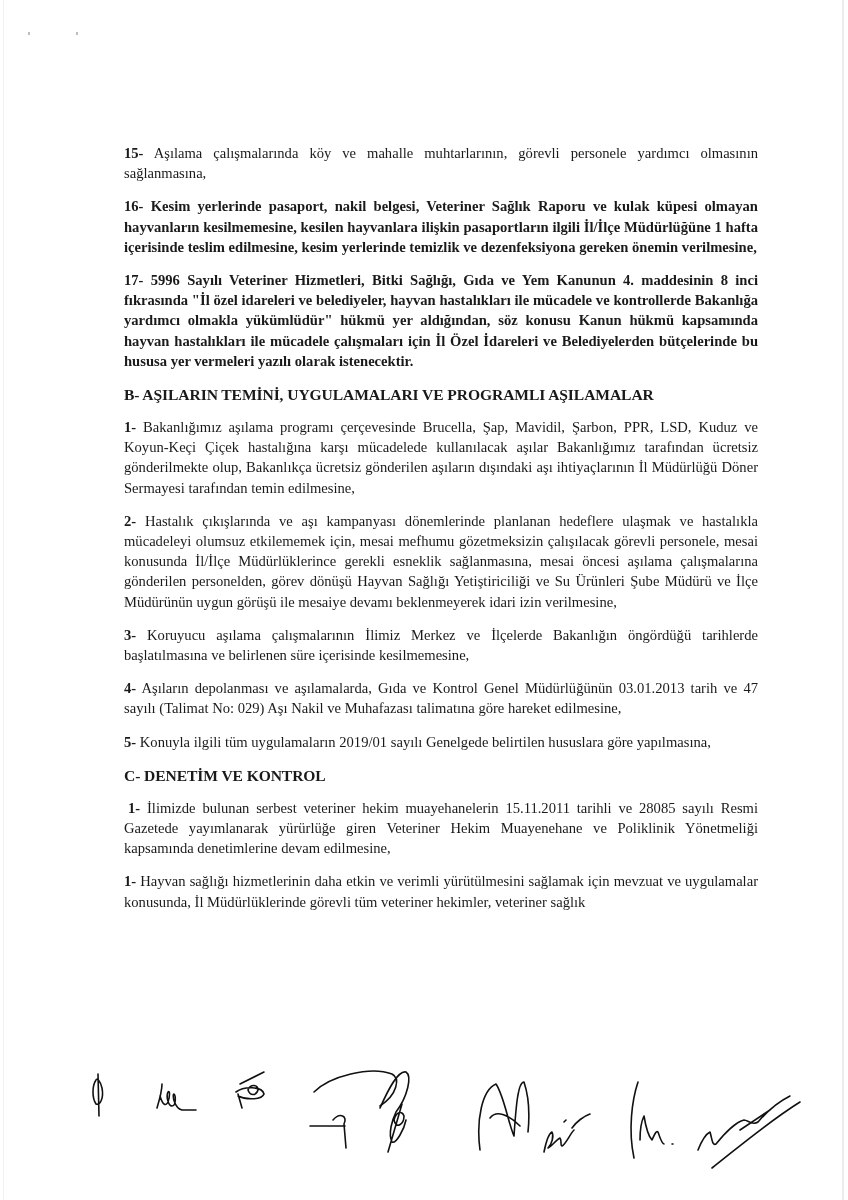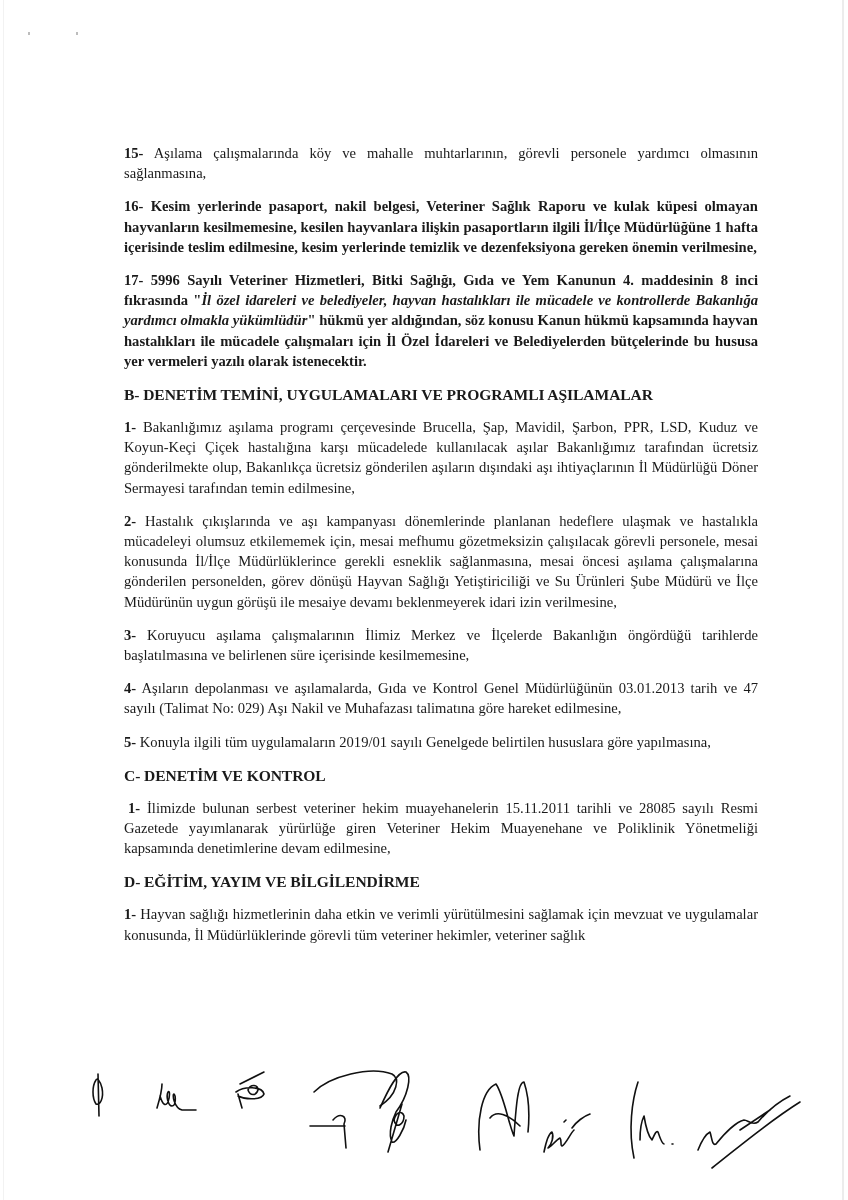--- a/index.html
+++ b/index.html
@@ -24,21 +24,21 @@
     .para {
       font-size: 14.6px; line-height: 20.2px; text-align: justify;
       margin: 0 0 13px 0;
     }
     .para.bold { font-weight: bold; }
     .num { font-weight: bold; }
     .heading {
       font-size: 15.6px; font-weight: bold; line-height: 22px;
       margin: 0 0 11px 0; letter-spacing: -0.1px;
     }
-    .it { font-style: italic; }
+    .it { }
     .indent-first { text-indent: 4px; }
     .signatures {
       position: absolute; left: 0; top: 1060px; width: 848px; height: 140px;
     }
     .signatures svg { position: absolute; left: 0; top: 0; }
   </style>
 </head>
 <body>
 
 <div class="page-edge-left"></div>
@@ -53,21 +53,21 @@
   </p>
 
   <p class="para bold">
     <span>16- Kesim yerlerinde pasaport, nakil belgesi, Veteriner Sağlık Raporu ve kulak küpesi olmayan hayvanların kesilmemesine, kesilen hayvanlara ilişkin pasaportların ilgili İl/İlçe Müdürlüğüne 1 hafta içerisinde teslim edilmesine, kesim yerlerinde temizlik ve dezenfeksiyona gereken önemin verilmesine,</span>
   </p>
 
   <p class="para bold">
     <span>17- 5996 Sayılı Veteriner Hizmetleri, Bitki Sağlığı, Gıda ve Yem Kanunun 4. maddesinin 8 inci  fıkrasında "</span><span class="it">İl özel idareleri ve belediyeler, hayvan hastalıkları ile mücadele ve kontrollerde Bakanlığa yardımcı olmakla yükümlüdür</span><span>" hükmü yer aldığından, söz konusu Kanun hükmü kapsamında hayvan hastalıkları ile mücadele çalışmaları için İl Özel İdareleri ve Belediyelerden bütçelerinde bu hususa yer vermeleri yazılı olarak istenecektir.</span>
   </p>
 
-  <h2 class="heading">B- DENETİM TEMİNİ, UYGULAMALARI VE PROGRAMLI AŞILAMALAR</h2>
+  <h2 class="heading">B- AŞILARIN TEMİNİ, UYGULAMALARI VE PROGRAMLI AŞILAMALAR</h2>
 
   <p class="para">
     <span class="num">1-</span><span> Bakanlığımız aşılama programı çerçevesinde Brucella, Şap, Mavidil, Şarbon, PPR, LSD, Kuduz ve Koyun-Keçi Çiçek hastalığına karşı mücadelede kullanılacak aşılar Bakanlığımız tarafından ücretsiz gönderilmekte olup, Bakanlıkça ücretsiz gönderilen aşıların dışındaki aşı ihtiyaçlarının İl Müdürlüğü Döner Sermayesi tarafından temin edilmesine,</span>
   </p>
   <p class="para">
     <span class="num">2-</span><span> Hastalık çıkışlarında ve aşı kampanyası dönemlerinde planlanan hedeflere ulaşmak ve hastalıkla  mücadeleyi olumsuz etkilememek için, mesai mefhumu gözetmeksizin çalışılacak görevli personele, mesai konusunda İl/İlçe Müdürlüklerince gerekli esneklik sağlanmasına, mesai öncesi aşılama çalışmalarına gönderilen personelden, görev dönüşü Hayvan Sağlığı Yetiştiriciliği ve Su Ürünleri Şube Müdürü ve İlçe Müdürünün uygun görüşü ile mesaiye devamı beklenmeyerek idari izin verilmesine,</span>
   </p>
   <p class="para">
     <span class="num">3-</span><span> Koruyucu aşılama çalışmalarının İlimiz Merkez ve İlçelerde Bakanlığın öngördüğü tarihlerde başlatılmasına ve belirlenen süre içerisinde kesilmemesine,</span>
   </p>
@@ -77,21 +77,20 @@
   <p class="para">
     <span class="num">5-</span><span> Konuyla ilgili tüm uygulamaların 2019/01 sayılı Genelgede belirtilen hususlara göre yapılmasına,</span>
   </p>
 
   <h2 class="heading">C- DENETİM VE KONTROL</h2>
 
   <p class="para indent-first">
     <span class="num">1-</span><span> İlimizde bulunan serbest veteriner hekim muayehanelerin 15.11.2011 tarihli ve 28085 sayılı Resmi Gazetede yayımlanarak yürürlüğe giren Veteriner Hekim Muayenehane ve Poliklinik Yönetmeliği kapsamında denetimlerine devam edilmesine,</span>
   </p>
 
-  <h2 class="heading">D- EĞİTİM, YAYIM VE BİLGİLENDİRME</h2>
 
   <p class="para">
     <span class="num">1-</span><span> Hayvan sağlığı hizmetlerinin daha etkin ve verimli yürütülmesini sağlamak için mevzuat ve  uygulamalar konusunda, İl Müdürlüklerinde görevli tüm veteriner hekimler, veteriner sağlık</span>
   </p>
 </div>
 
 <div class="signatures">
   <svg width="848" height="140" viewBox="0 0 848 140" fill="none" stroke="#111" stroke-width="1.6" stroke-linecap="round" stroke-linejoin="round">
     <g>
       <path d="M96 20 C92 26 92 38 96 44 C100 46 104 38 102 28 C100 20 97 18 96 20 M98 14 L99 56"></path>

